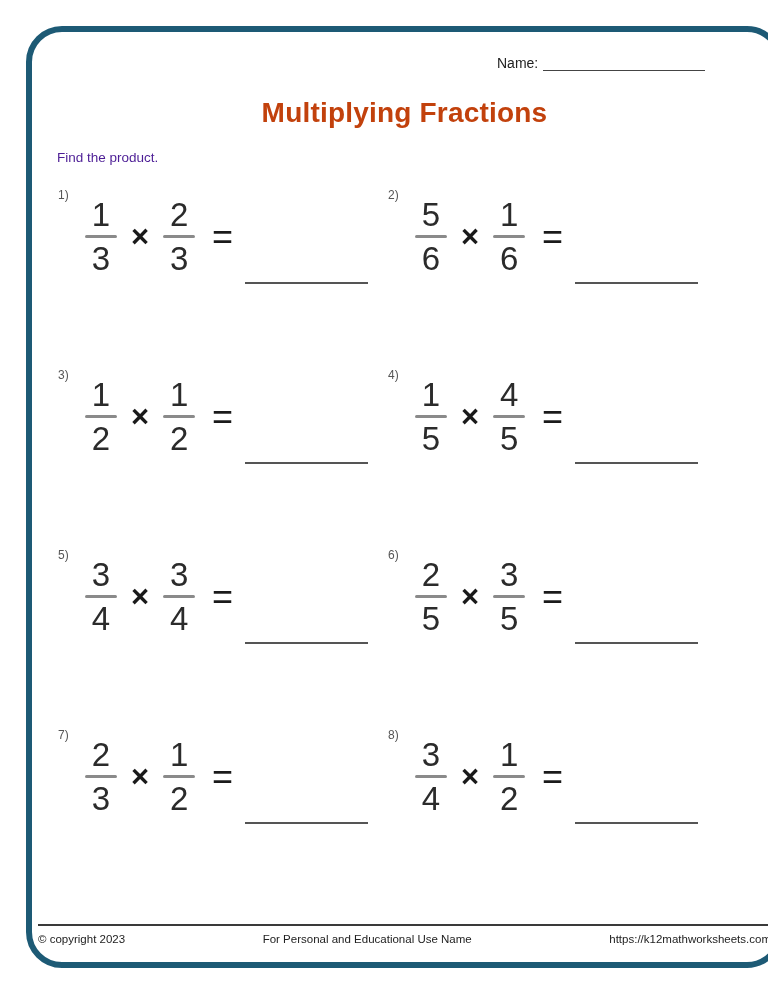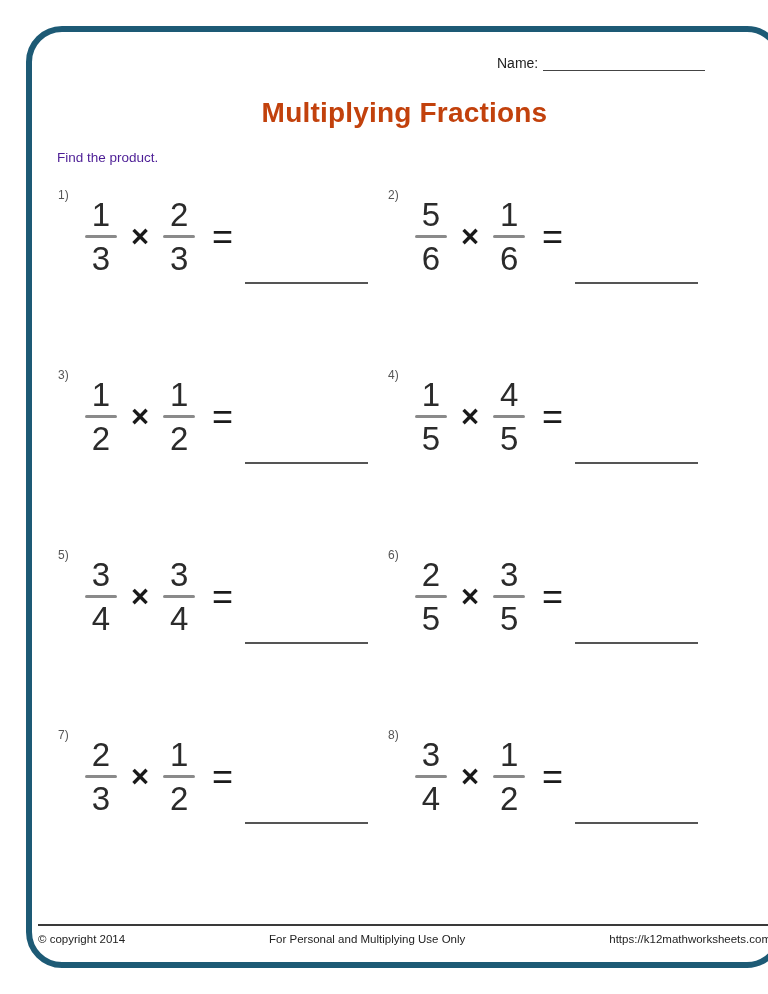--- a/index.html
+++ b/index.html
@@ -283,18 +283,18 @@
           <span class="numden">2</span>
         </div>
         <span class="eqsign">=</span>
         <span class="blank"></span>
       </div>
     </div>
 
   </div>
 
   <div class="footer">
-    <span>© copyright 2014</span>
-    <span>For Personal and Multiplying Use Only</span>
+    <span>© copyright 2023</span>
+    <span>For Personal and Educational Use Name</span>
     <span>https://k12mathworksheets.com</span>
   </div>
 
 </div>
 
 </body></html>

